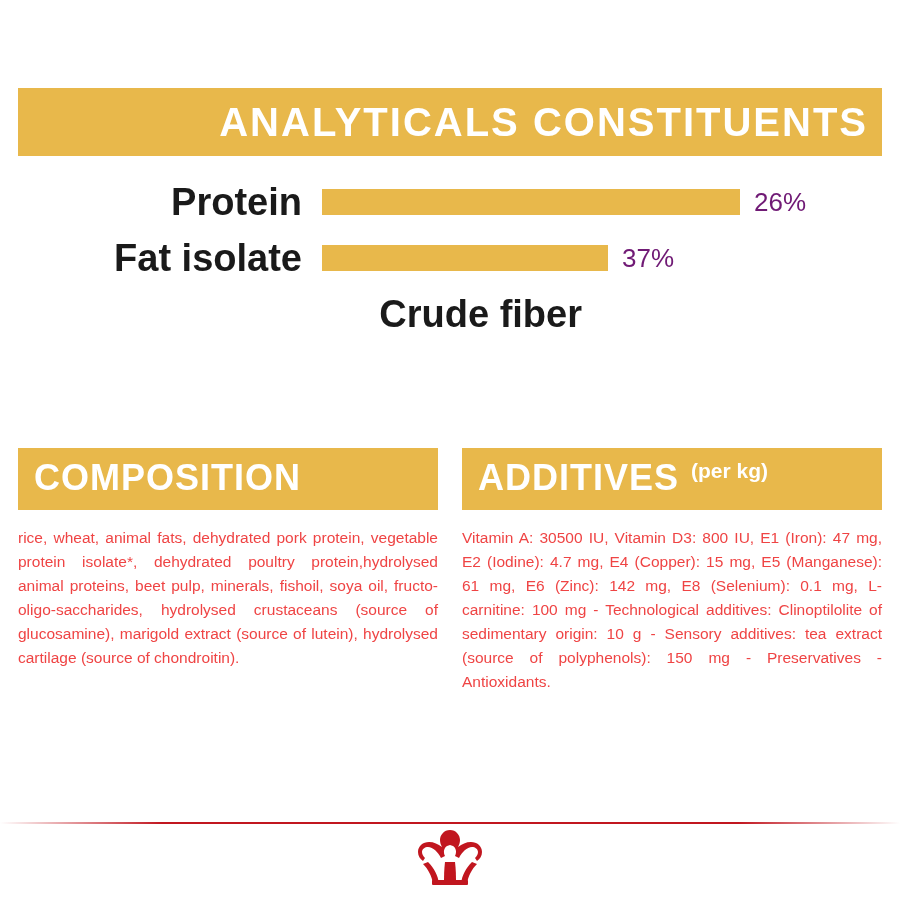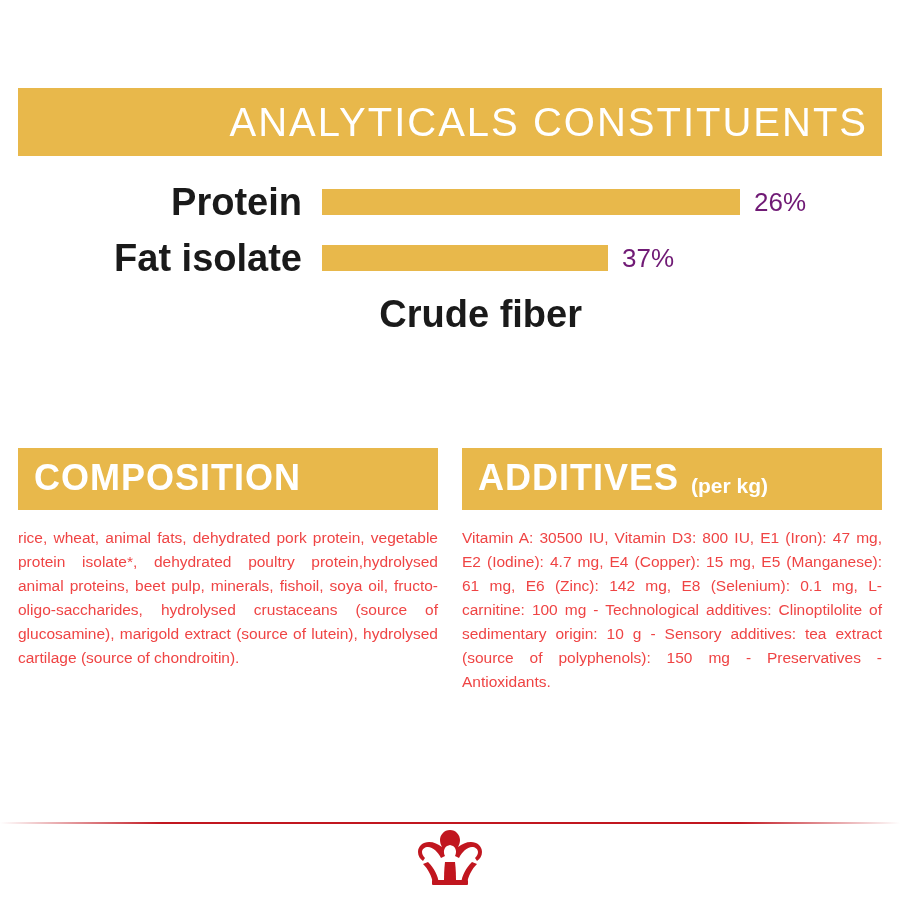--- a/index.html
+++ b/index.html
@@ -34,21 +34,21 @@
     height: 68px;
     display: flex;
     align-items: center;
     justify-content: flex-end;
     padding-right: 14px;
     box-sizing: border-box;
   }
   .band-title {
     color: #ffffff;
     font-size: 40px;
-    font-weight: normal;
+    font-weight: bold;
     letter-spacing: 2px;
     line-height: 1;
     white-space: nowrap;
   }
 
   .bars {
     margin-top: 18px;
     padding-left: 46px;
     box-sizing: border-box;
   }
@@ -102,21 +102,21 @@
   .panel-head {
     background: #e8b84b;
     height: 62px;
     display: flex;
     align-items: baseline;
     padding: 0 16px;
     box-sizing: border-box;
   }
   .panel-head-inner {
     display: flex;
-    align-items: flex-end;
+    align-items: flex-start;
     padding-top: 12px;
   }
   .panel-title {
     color: #ffffff;
     font-size: 36px;
     font-weight: bold;
     letter-spacing: 1px;
     line-height: 1;
     white-space: nowrap;
   }

